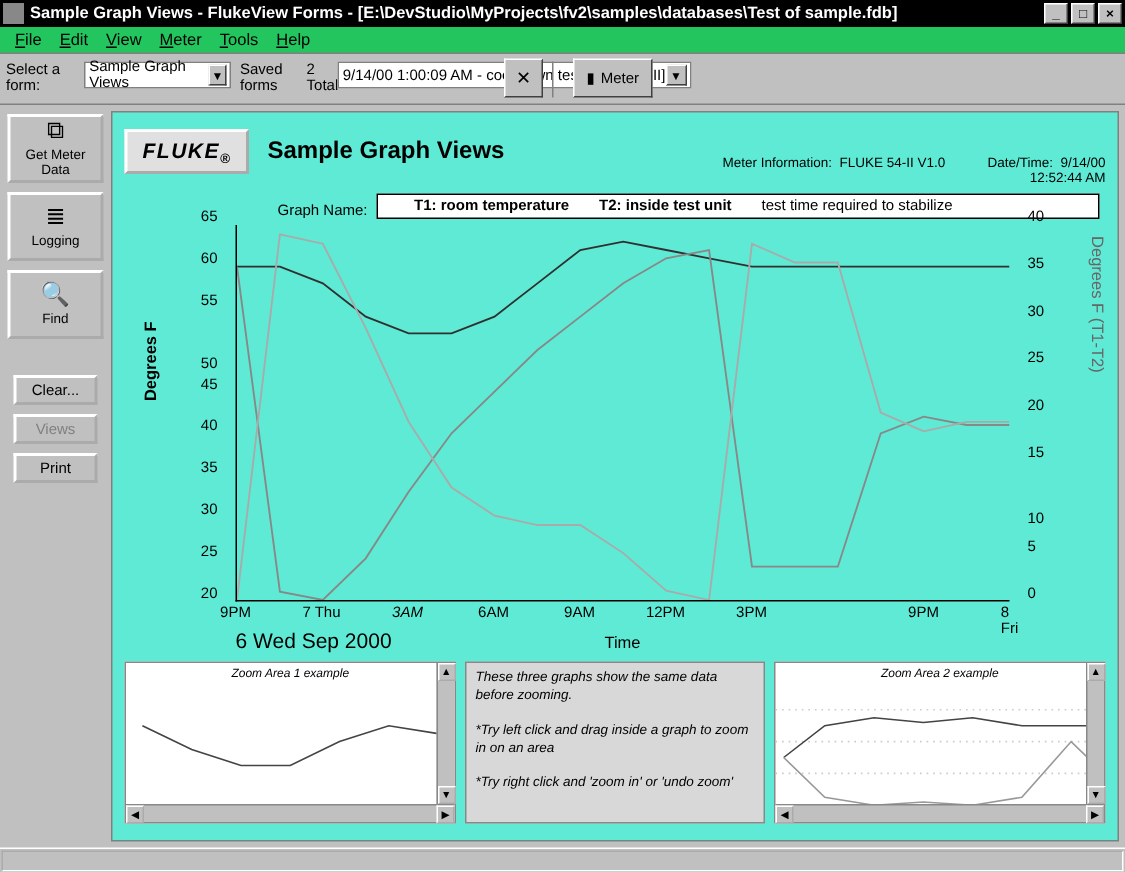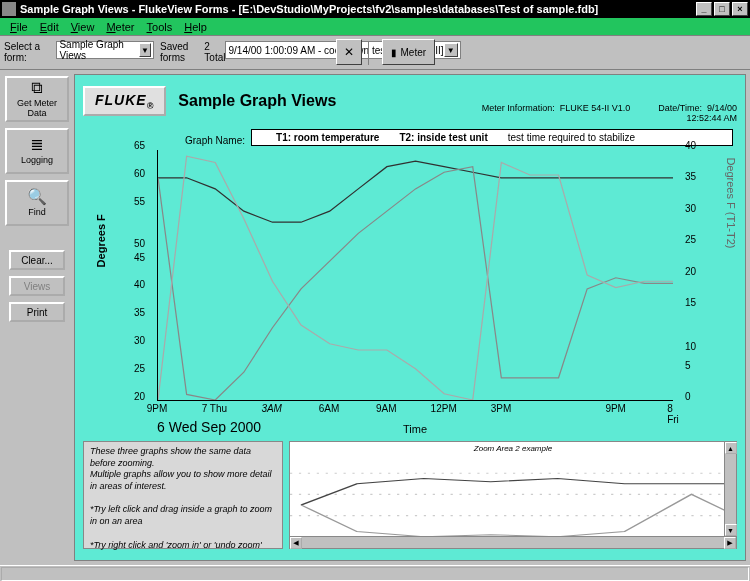--- a/index.html
+++ b/index.html
@@ -321,23 +321,37 @@
           <div class="xtick" style="left: 66.6667%;">3PM</div>
           <div class="xtick" style="left: 77.7778%; margin-top: 44px;">6PM</div>
           <div class="xtick" style="left: 88.8889%;">9PM</div>
           <div class="xtick" style="left: 100%;">8 Fri</div>
         </div>
       <div class="xsub">6 Wed Sep 2000</div>
       <div class="xlabel">Time</div>
     </div>
 
     <div class="bottomrow">
+      <div class="minichart">
+        <div class="minititle">Zoom Area 1 example</div>
+        <svg width="100%" height="100%" viewBox="0 0 200 100" preserveAspectRatio="none" style="position:absolute;inset:10px 12px 12px 0;">
+          <polyline points="10,30 40,45 70,55 100,55 130,40 160,30 190,35" fill="none" stroke="#444" stroke-width="1"></polyline>
+        </svg>
+        <div class="scrollv">
+            <div class="sbarbtn">▲</div>
+            <div class="sbarbtn">▼</div>
+          </div>
+        <div class="scrollh">
+            <div class="sbarbtn">◀</div>
+            <div class="sbarbtn">▶</div>
+          </div>
+      </div>
       <div class="infobox">
         <div>These three graphs show the same data before zooming.</div>
-        <div>Multiple graphs allow you to show more detail in areas of interest.</div><br>
+        <br>
         <div>*Try left click and drag inside a graph to zoom in on an area</div><br>
         <div>*Try right click and 'zoom in' or 'undo zoom'</div>
       </div>
       <div class="minichart">
         <div class="minititle">Zoom Area 2 example</div>
         <svg width="100%" height="100%" viewBox="0 0 200 100" preserveAspectRatio="none" style="position:absolute;inset:10px 12px 12px 0;">
           <g stroke="#ccc" stroke-dasharray="1 3">
             <line x1="0" y1="20" x2="200" y2="20"></line>
               <line x1="0" y1="40" x2="200" y2="40"></line>
             <line x1="0" y1="60" x2="200" y2="60"></line>

